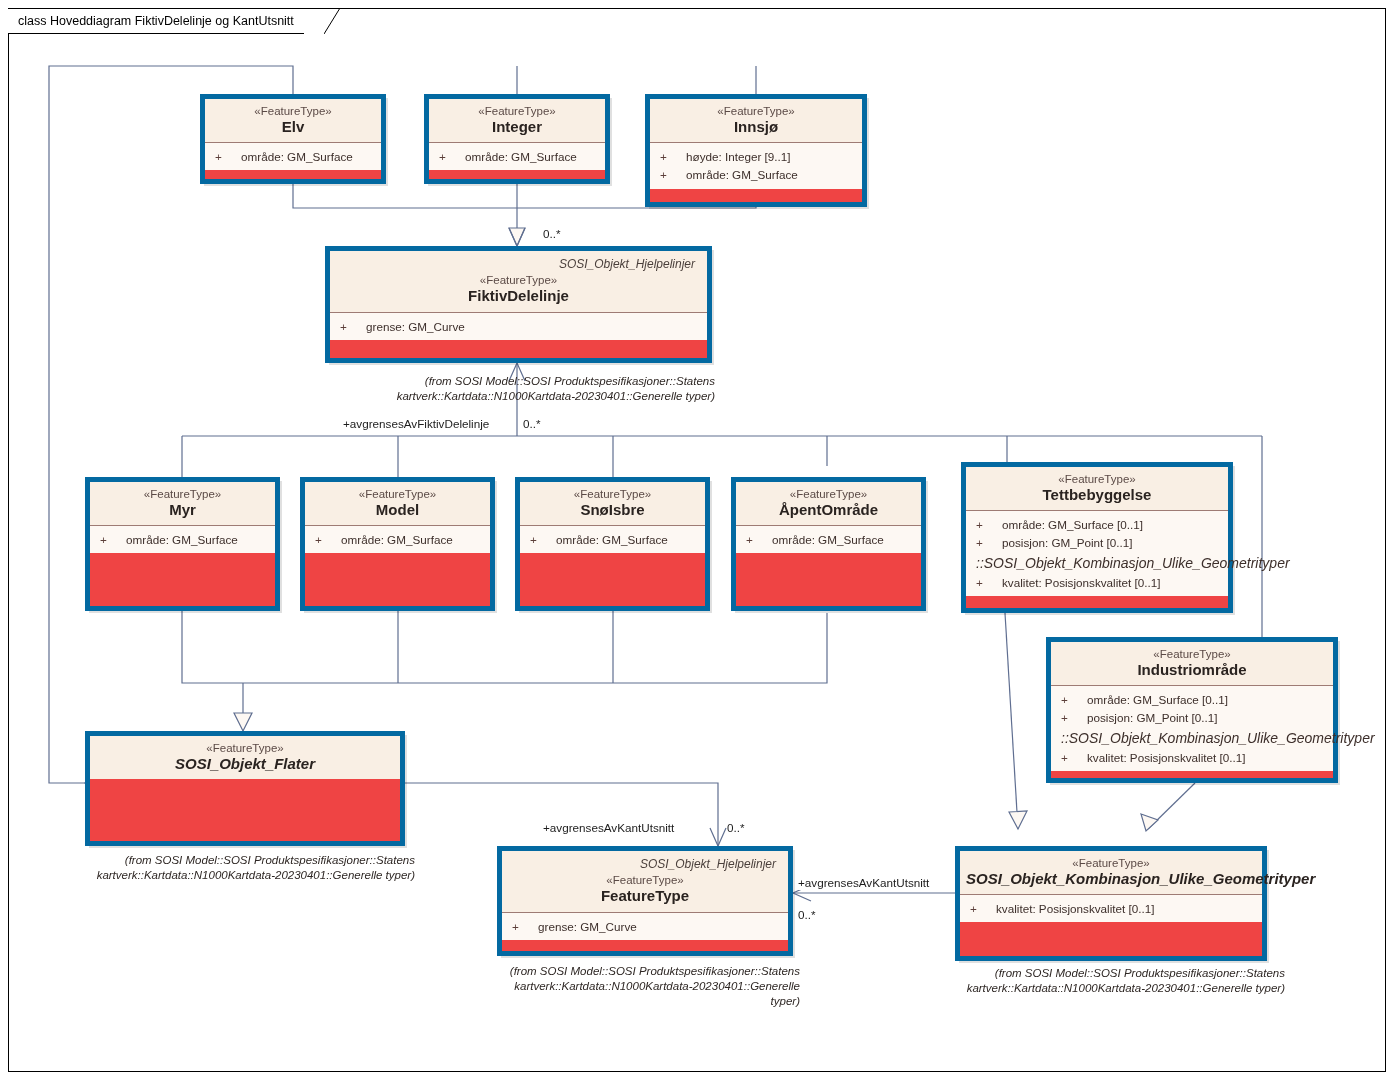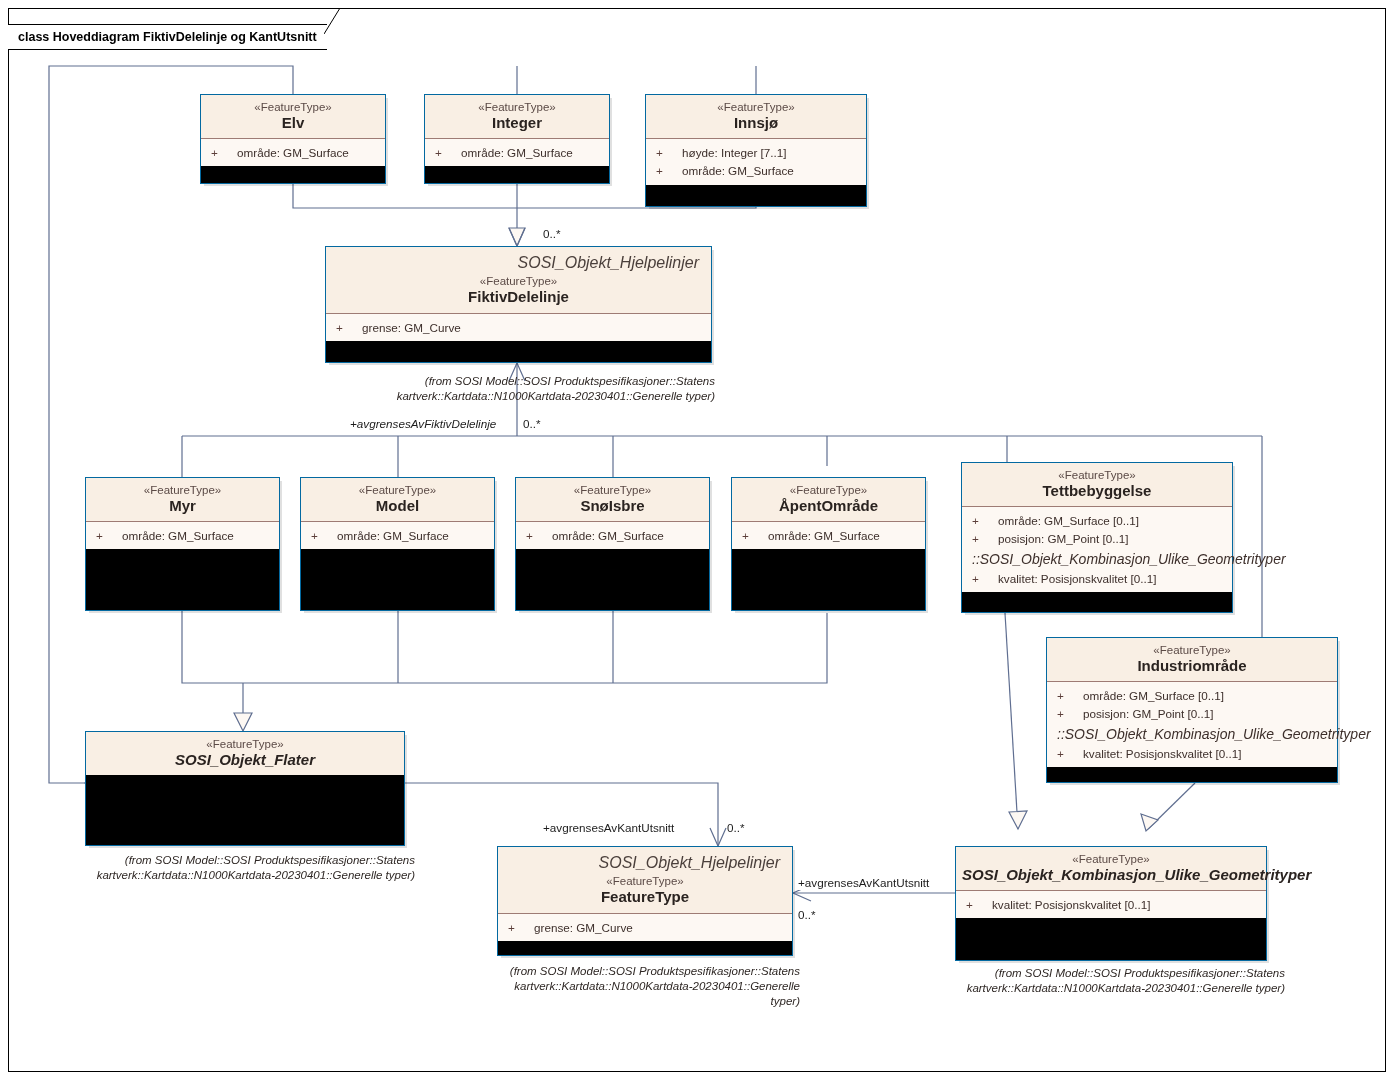--- a/index.html
+++ b/index.html
@@ -5,33 +5,33 @@
   html,body{margin:0;padding:0;background:#ffffff;}
   body{font-family:"Liberation Sans", sans-serif;}
   #canvas{position:relative;width:1395px;height:1081px;overflow:hidden;background:#fff;}
 
   
   #frame{position:absolute;left:8px;top:8px;width:1378px;height:1064px;
          border:1px solid #000;box-sizing:border-box;background:transparent;}
   #title-tab{position:absolute;left:8px;top:8px;height:26px;box-sizing:border-box;
         border:1px solid #000;border-left:none;background:#fff;
         padding:0 10px 0 10px;display:flex;align-items:center;
-        font-size:12.5px;font-weight:bold;color:#000;white-space:nowrap;z-index:6;margin-top:16px;}
+        font-size:12.5px;font-weight:normal;color:#000;white-space:nowrap;z-index:6;}
   #title-slash{position:absolute;left:0;top:0;width:22px;height:26px;z-index:7;}
 
   
-  .cls{position:absolute;box-sizing:border-box;border:1px solid #0369a1;
-       background:#000000;box-shadow:3px 3px 0 -1px rgba(0,0,0,0.12);z-index:3;}
+  .cls{position:absolute;box-sizing:border-box;border:5px solid #0369a1;
+       background:#ef4444;box-shadow:3px 3px 0 -1px rgba(0,0,0,0.12);z-index:3;}
   .cls .hdr{box-sizing:border-box;background:#f9efe4;border-bottom:1px solid #9e7b74;
        padding:5px 6px 6px 6px;text-align:center;line-height:1.22;}
   .cls .hdr.nodiv{border-bottom:none;}
   .stereo{font-size:11.5px;color:#5b4a46;}
   .cname{font-size:15px;font-weight:bold;color:#2a2320;}
   .cname.ital{font-style:italic;}
-  .pkgname{display:block;text-align:right;font-size:16px;font-style:italic;
+  .pkgname{display:block;text-align:right;font-size:12px;font-style:italic;
       color:#4a3f3b;padding:1px 6px 2px 0;line-height:1.2;}
   .body{padding:5px 0 4px 0;background:#fdf8f3;}
   .attr{font-size:11.7px;color:#3d2f2b;line-height:1.55;white-space:nowrap;
         padding-left:10px;display:flex;}
   .attr .vis{display:inline-block;width:26px;color:#5c3f3a;}
   .attrsec{font-size:14px;font-style:italic;color:#3d2f2b;padding-left:10px;
         line-height:1.55;white-space:nowrap;}
 
   
   .note{position:absolute;font-size:11.5px;font-style:italic;color:#2e2724;
@@ -130,21 +130,21 @@
   </div>
 
   <div class="cls" style="left:645px;top:94px;width:222px;height:113px;">
     <div class="hdr">
       <div class="stereo">«FeatureType»</div>
       <div class="cname">Innsjø</div>
     </div>
     <div class="body">
       <div class="attr">
           <span class="vis">+</span>
-          <span>høyde: Integer [7..1]</span>
+          <span>høyde: Integer [9..1]</span>
         </div>
       <div class="attr">
           <span class="vis">+</span>
           <span>område: GM_Surface</span>
         </div>
     </div>
   </div>
 
   <div class="cls" style="left:325px;top:246px;width:387px;height:117px;">
     <div class="hdr">
@@ -288,20 +288,20 @@
     <div class="body">
       <div class="attr">
           <span class="vis">+</span>
           <span>kvalitet: Posisjonskvalitet [0..1]</span>
         </div>
     </div>
   </div>
   <div class="note" style="left:940px;top:966px;width:345px;">(from SOSI Model::SOSI Produktspesifikasjoner::Statens kartverk::Kartdata::N1000Kartdata-20230401::Generelle typer)</div>
 
   <div class="elabel" style="left:543px;top:227px;">0..*</div>
-  <div class="elabel" style="left:350px;top:417px;font-style:italic;">+avgrensesAvFiktivDelelinje</div>
+  <div class="elabel" style="left:343px;top:417px;">+avgrensesAvFiktivDelelinje</div>
   <div class="elabel" style="left:523px;top:417px;">0..*</div>
   <div class="elabel" style="left:543px;top:821px;">+avgrensesAvKantUtsnitt</div>
   <div class="elabel" style="left:727px;top:821px;">0..*</div>
   <div class="elabel" style="left:798px;top:876px;">+avgrensesAvKantUtsnitt</div>
   <div class="elabel" style="left:798px;top:908px;">0..*</div>
 
 </div>
 
 </body></html>

